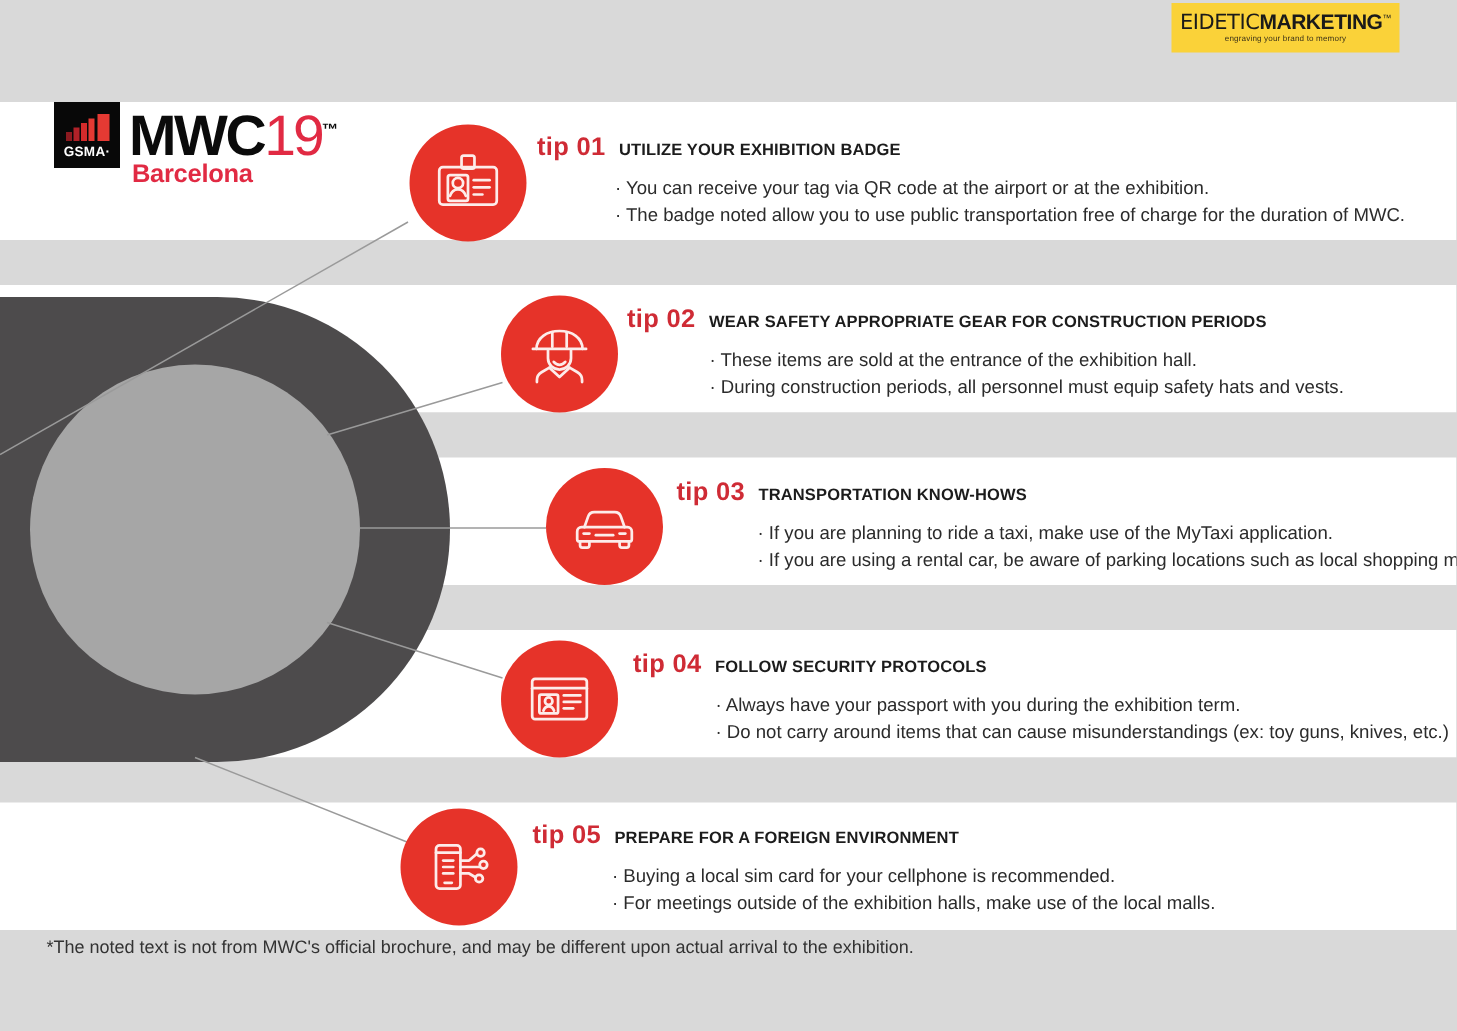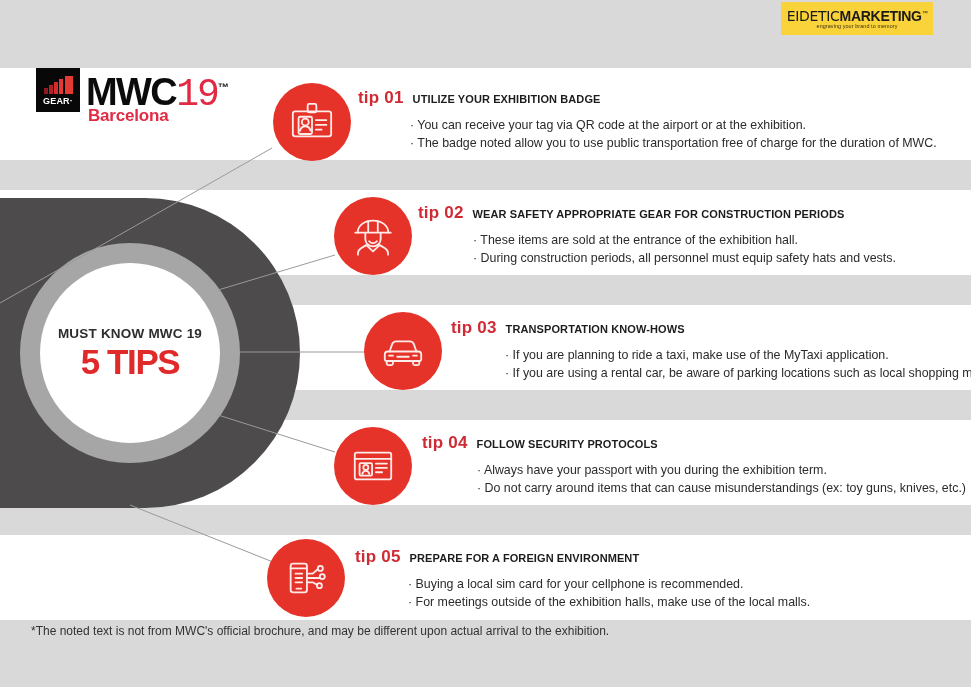--- a/index.html
+++ b/index.html
@@ -45,21 +45,21 @@
   #gsma-bars{position:absolute;left:8px;top:8px;width:29px;height:18px;}
   #gsma-bars i{position:absolute;bottom:0;display:block;}
   #gsma-label{
     position:absolute;left:0;top:28px;width:44px;text-align:center;
     color:#ffffff;font-size:9px;font-weight:700;letter-spacing:.2px;
   }
   #mwc-word{
     position:absolute;left:50px;top:-1px;font-size:38px;line-height:40px;
     font-weight:700;letter-spacing:-1.6px;color:#0b0b0b;white-space:nowrap;
   }
-  #mwc-word .yr{color:#e12a43;font-weight:400;letter-spacing:-2px;font-family:Liberation Mono, monospace;}
+  #mwc-word .yr{color:#e12a43;font-weight:400;letter-spacing:-2px;}
   #mwc-word .tm{font-size:11px;vertical-align:super;color:#0b0b0b;}
   #mwc-city{
     position:absolute;left:52px;top:38px;font-size:17px;font-weight:700;
     color:#e12a43;letter-spacing:-.2px;
   }
 
   
   #dark-panel{
     position:absolute;left:-150px;top:198px;width:450px;height:310px;
     background:#4d4b4c;border-radius:0 160px 160px 0;
@@ -122,24 +122,20 @@
   <div class="band gray" style="top:275px; height:30px;"></div>
   <div class="band white" style="top:305px; height:85px;"></div>
   <div class="band gray" style="top:390px; height:30px;"></div>
   <div class="band white" style="top:420px; height:85px;"></div>
   <div class="band gray" style="top:505px; height:30px;"></div>
   <div class="band white" style="top:535px; height:85px;"></div>
   <div class="band gray" style="top:620px; height:67px;"></div>
 
   <div id="dark-panel"></div>
   <div id="hub-ring"></div>
-  <div id="hub-inner">
-    <div id="hub-sub">MUST KNOW MWC 19</div>
-    <div id="hub-title">5 TIPS</div>
-  </div>
 
   <svg id="connectors" viewBox="0 0 971 687" xmlns="http://www.w3.org/2000/svg">
     <g stroke="#9a9a9a" stroke-width="1" fill="none">
       <line x1="0" y1="303" x2="272" y2="148"></line>
       <line x1="218" y1="290" x2="335" y2="255"></line>
       <line x1="240" y1="352" x2="364" y2="352"></line>
       <line x1="218" y1="415" x2="335" y2="452"></line>
       <line x1="130" y1="505" x2="273" y2="562"></line>
     </g>
   </svg>
@@ -153,21 +149,21 @@
 
   <div id="mwc-logo">
     <div id="gsma-box">
       <div id="gsma-bars">
         <i style="left:0px;  width:4px; height:6px;  background:#8c1a20;"></i>
         <i style="left:5px;  width:4px; height:9px;  background:#b02128;"></i>
         <i style="left:10px; width:4px; height:12px; background:#d42b2b;"></i>
         <i style="left:15px; width:4px; height:15px; background:#e53a33;"></i>
         <i style="left:21px; width:8px; height:18px; background:#e53a33;"></i>
       </div>
-      <div id="gsma-label"><span>GEAR</span><span>·</span></div>
+      <div id="gsma-label"><span>GSMA</span><span>·</span></div>
     </div>
     <div id="mwc-word"><span>MWC</span><span class="yr">19</span><span class="tm">™</span></div>
     <div id="mwc-city">Barcelona</div>
   </div>
 
   <div class="tip-circle" style="left:273px;top:83px;">
     <svg width="46" height="46" viewBox="0 0 48 48" fill="none" stroke="#fdecea" stroke-width="1.9" stroke-linecap="round" stroke-linejoin="round">
       <rect x="4" y="13" width="40" height="26" rx="2.5"></rect>
       <rect x="19.5" y="5" width="9" height="9" rx="1.5"></rect>
       <circle cx="17" cy="24" r="3.6"></circle>

